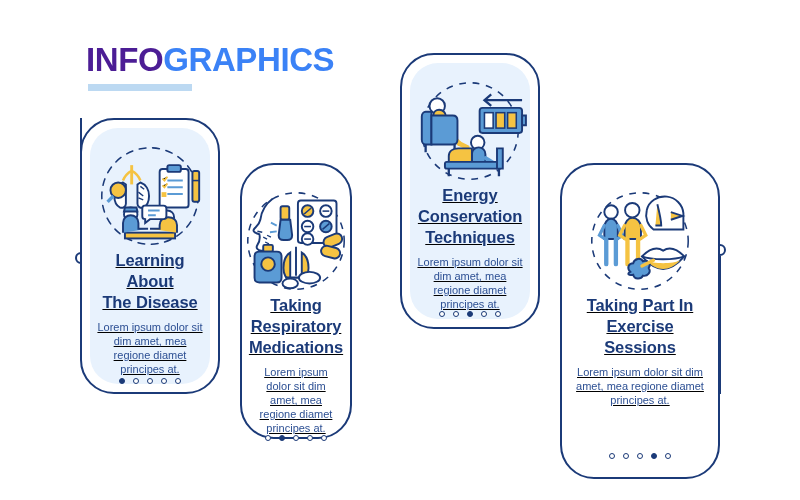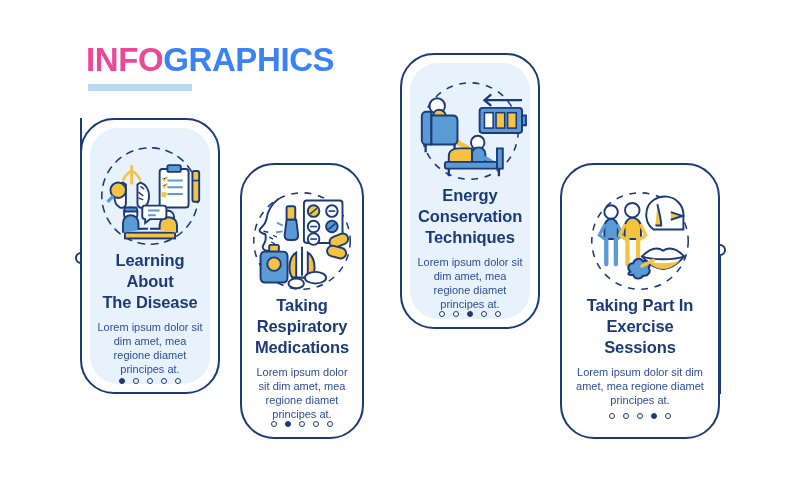--- a/index.html
+++ b/index.html
@@ -10,21 +10,21 @@
     overflow: hidden;
   }
   #stage { position: relative; width: 800px; height: 500px; background: #fff; }
 
   
   .title-block { position: absolute; left: 86px; top: 40px; }
   .title-text {
     font-size: 33px; font-weight: bold; letter-spacing: -0.4px;
     line-height: 40px; white-space: nowrap;
   }
-  .t-info { color: #ec4899; }
+  .t-info { color: #4c1d95; }
   .t-graphics { color: #3b82f6; }
   .title-rule {
     position: absolute; left: 88px; top: 84px;
     width: 104px; height: 7px; background: #bcd9f2;
   }
 
   
   .conn { position: absolute; }
   .conn-line-v { position: absolute; width: 2px; background: #1b3a78; }
   .conn-dot {
@@ -43,20 +43,21 @@
     position: absolute; left: 8px; right: 8px; top: 8px; bottom: 8px;
     border-radius: 28px;
     background: transparent;
   }
   .card.filled .card-inner { background: #e8f2fd; }
 
   .card-body {
     position: absolute; left: 0; right: 0; top: 0; bottom: 0;
     display: flex; flex-direction: column; align-items: center;
     padding: 0 14px;
+    text-decoration: underline;
   }
   .icon-wrap {
     width: 128px; height: 108px;
     display: flex; align-items: center; justify-content: center;
     flex: none;
   }
   .card-heading {
     color: #1b3a78; font-weight: bold; font-size: 16.5px;
     line-height: 21px; text-align: center; letter-spacing: -0.1px;
   }
@@ -143,21 +144,21 @@
       <div class="dots">
         <span class="dot on"></span>
         <span class="dot"></span>
         <span class="dot"></span>
         <span class="dot"></span>
         <span class="dot"></span>
       </div>
     </div>
   </div>
 
-  <div class="card outline" style="left:240px; top:163px; width:124px; height:276px;">
+  <div class="card outline" style="left:240px; top:163px; width:112px; height:276px;">
     <div class="card-inner"></div>
     <div class="card-body" style="padding-top:22px; padding-bottom:18px;">
       <div class="icon-wrap">
         <svg viewBox="0 0 128 112" width="128" height="108" aria-hidden="true">
           <circle cx="64" cy="56" r="50" fill="none" stroke="#1b3a78" stroke-width="1.6" stroke-dasharray="7 7"></circle>
 
           <path d="M40 12 c-8 6 -12 14 -13 22 -1 5 -4 7 -6 9 -2 2 -1 4 2 5 l3 1 c1 4 0 8 -2 11 -2 3 0 6 4 6 l6 0" fill="none" stroke="#1b3a78" stroke-width="2"></path>
           <path d="M24 46 l5 1" stroke="#1b3a78" stroke-width="1.6"></path>
           <path d="M30 52 l4 2 M34 50 l4 2 M32 57 l4 2" stroke="#1b3a78" stroke-width="1.3"></path>
 
@@ -269,21 +270,21 @@
       <div class="dots">
         <span class="dot"></span>
         <span class="dot"></span>
         <span class="dot on"></span>
         <span class="dot"></span>
         <span class="dot"></span>
       </div>
     </div>
   </div>
 
-  <div class="card outline" style="left:560px; top:163px; width:160px; height:276px;">
+  <div class="card outline" style="left:560px; top:163px; width:160px; height:316px;">
     <div class="card-inner"></div>
     <div class="card-body" style="padding-top:22px; padding-bottom:18px;">
       <div class="icon-wrap">
         <svg viewBox="0 0 128 112" width="128" height="108" aria-hidden="true">
           <circle cx="64" cy="56" r="50" fill="none" stroke="#1b3a78" stroke-width="1.6" stroke-dasharray="7 7"></circle>
 
           <g>
             <circle cx="34" cy="26" r="7" fill="#fff" stroke="#1b3a78" stroke-width="2"></circle>
             <path d="M27 42 c0 -5 3 -9 7 -9 4 0 7 4 7 9 l0 12 h-14 z" fill="#5b9bd5" stroke="#1b3a78" stroke-width="2"></path>
             <path d="M27 40 l-5 10 6 4" fill="none" stroke="#5b9bd5" stroke-width="3.4" stroke-linecap="round"></path>

